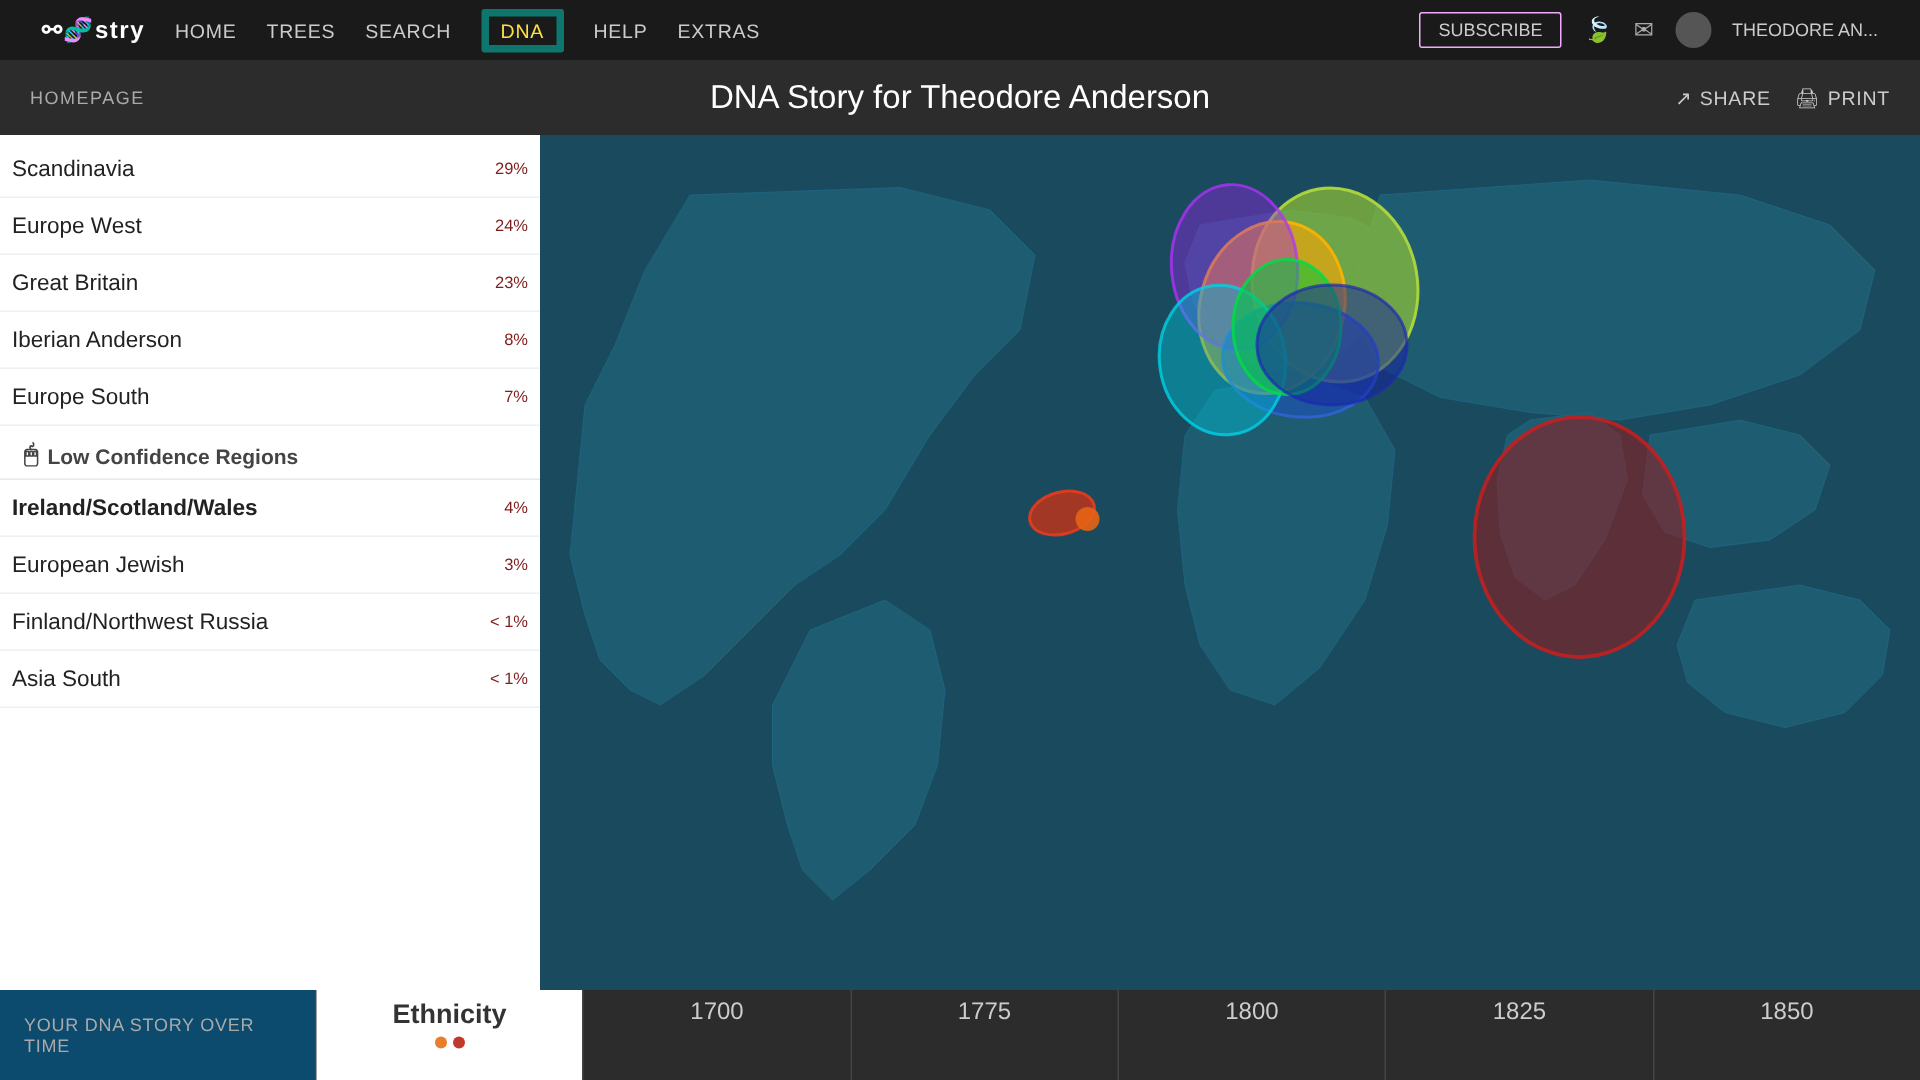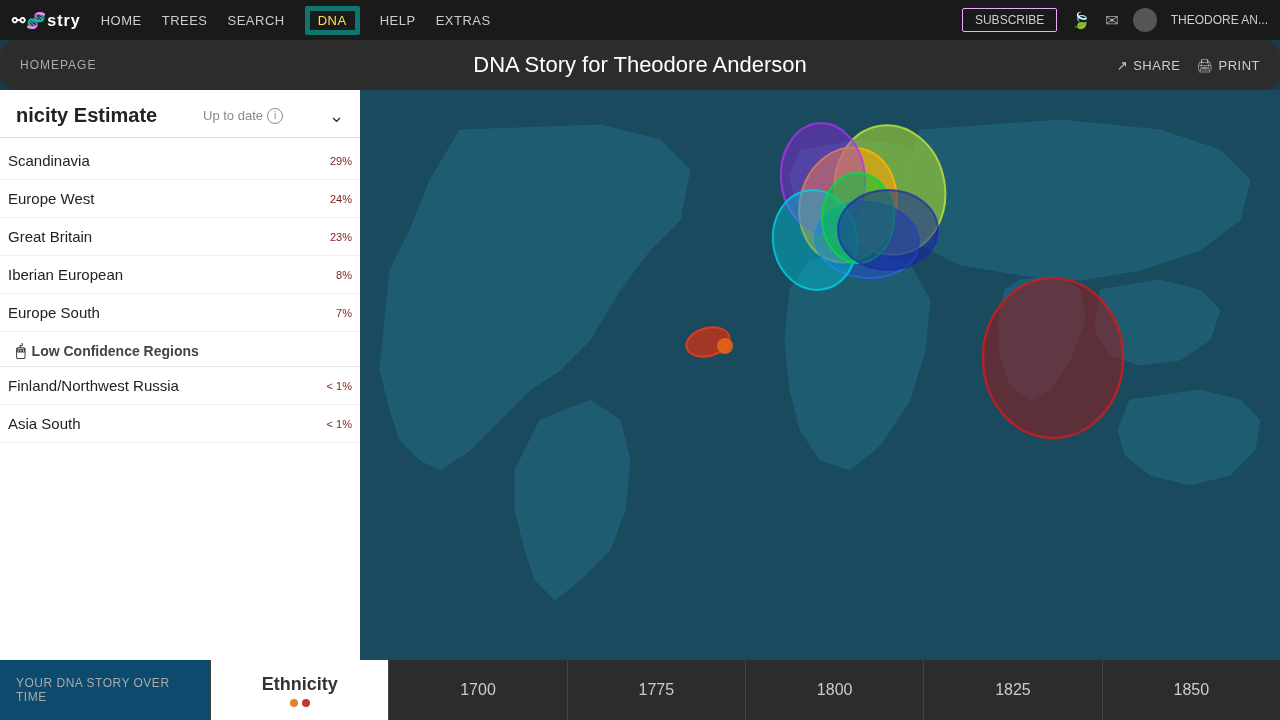--- a/index.html
+++ b/index.html
@@ -5,21 +5,21 @@
     * { margin: 0; padding: 0; box-sizing: border-box; }
     body { width: 1280px; height: 720px; overflow: hidden; font-family: Arial, sans-serif; background: #1a3a4a; }
 
     
     #top-nav {
       width: 100%;
       height: 40px;
       background: #1a1a1a;
       display: flex;
       align-items: center;
-      padding: 0 12px;
+      padding: 0 28px;
       gap: 20px;
       position: relative;
       z-index: 10;
     }
     .nav-logo {
       color: #fff;
       font-size: 16px;
       font-weight: bold;
       letter-spacing: 1px;
     }
@@ -71,21 +71,20 @@
     
     #title-bar {
       width: 100%;
       height: 50px;
       background: #2c2c2c;
       display: flex;
       align-items: center;
       padding: 0 20px;
       position: relative;
       z-index: 9;
-      border-radius: 17px;
     }
     .breadcrumb {
       color: #aaa;
       font-size: 12px;
       text-transform: uppercase;
       letter-spacing: 1px;
       position: absolute;
       left: 20px;
     }
     .page-title {
@@ -222,21 +221,20 @@
       color: #aaa;
       font-size: 12px;
       text-transform: uppercase;
       letter-spacing: 0.5px;
     }
     .timeline-slot {
       flex: 1;
       display: flex;
       flex-direction: column;
       align-items: center;
-      justify-content: center;
       border-left: 1px solid #444;
       cursor: pointer;
       position: relative;
       padding: 6px 0;
     }
     .timeline-slot.active {
       background: #fff;
     }
     .timeline-slot-year {
       font-size: 16px;
@@ -305,56 +303,56 @@
     <span class="title-action-btn">
       <span>🖨</span>
       <span>PRINT</span>
     </span>
   </div>
 </div>
 
 <div id="main">
 
   <div id="sidebar">
-    <div class="sidebar-header">
-      <span class="sidebar-title">nicity Estimate</span>
-      <span class="sidebar-date">
-        <span>Up to date</span>
-        <span class="info-circle">i</span>
-      </span>
-      <span class="chevron-down">⌄</span>
-    </div>
 
     <div class="ethnicity-list">
       <div class="ethnicity-item">
         <span class="ethnicity-name">Scandinavia</span>
         <span class="ethnicity-pct">29%</span>
       </div>
       <div class="ethnicity-item">
         <span class="ethnicity-name">Europe West</span>
         <span class="ethnicity-pct">24%</span>
       </div>
       <div class="ethnicity-item">
         <span class="ethnicity-name">Great Britain</span>
         <span class="ethnicity-pct">23%</span>
       </div>
       <div class="ethnicity-item">
-        <span class="ethnicity-name">Iberian European</span>
+        <span class="ethnicity-name">Iberian Anderson</span>
         <span class="ethnicity-pct">8%</span>
       </div>
       <div class="ethnicity-item">
         <span class="ethnicity-name">Europe South</span>
         <span class="ethnicity-pct">7%</span>
       </div>
 
       <div class="low-confidence-header">
         <span class="cursor-icon">🖱</span>
         <span>Low Confidence Regions</span>
       </div>
 
+      <div class="ethnicity-item">
+        <span class="ethnicity-name" style="font-weight:600;">Ireland/Scotland/Wales</span>
+        <span class="ethnicity-pct">4%</span>
+      </div>
+      <div class="ethnicity-item">
+        <span class="ethnicity-name">European Jewish</span>
+        <span class="ethnicity-pct">3%</span>
+      </div>
       <div class="ethnicity-item">
         <span class="ethnicity-name">Finland/Northwest Russia</span>
         <span class="ethnicity-pct">&lt; 1%</span>
       </div>
       <div class="ethnicity-item">
         <span class="ethnicity-name">Asia South</span>
         <span class="ethnicity-pct">&lt; 1%</span>
       </div>
     </div>
   </div>

